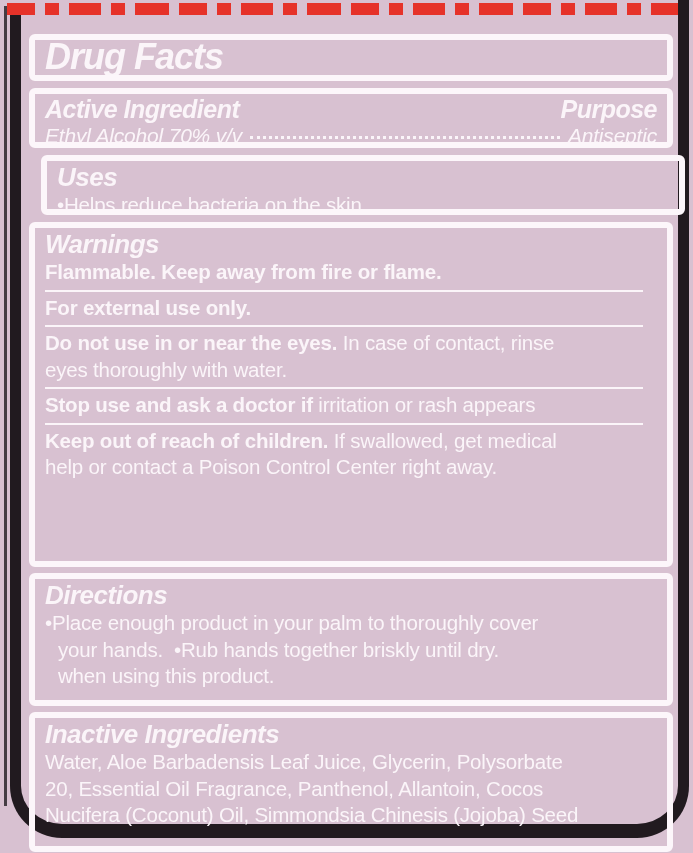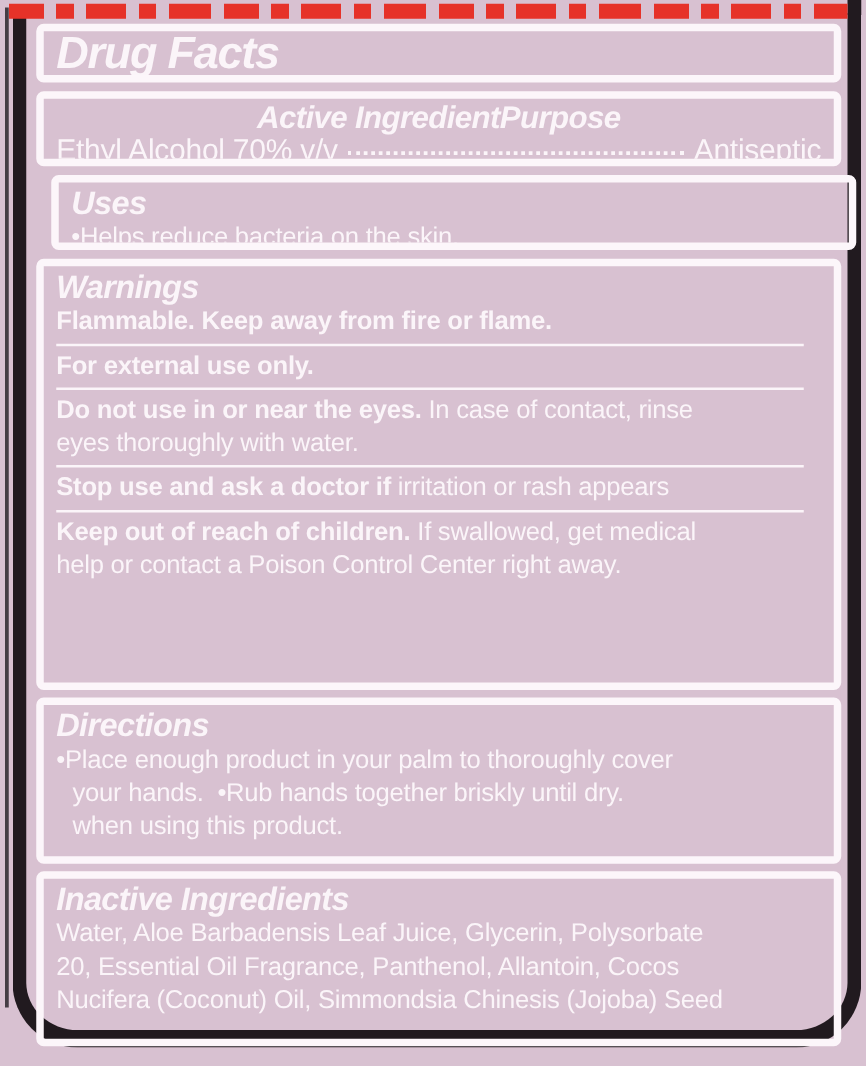--- a/index.html
+++ b/index.html
@@ -21,41 +21,41 @@
   
   .cut-line{
     position:absolute;left:7px;right:15px;top:3px;height:12px;
     background:repeating-linear-gradient(90deg,
       #e63229 0px,#e63229 28px,transparent 28px,transparent 38px,
       #e63229 38px,#e63229 52px,transparent 52px,transparent 62px,
       #e63229 62px,#e63229 94px,transparent 94px,transparent 104px,
       #e63229 104px,#e63229 118px,transparent 118px,transparent 128px,
       #e63229 128px,#e63229 162px,transparent 162px,transparent 172px);
   }
-  .stack{position:absolute;left:29px;top:19px;width:644px;}
+  .stack{position:absolute;left:29px;top:34px;width:644px;}
   .panel{
     box-sizing:border-box;width:644px;
     border:6px solid #fcf6fa;border-radius:6px;
     padding:1px 10px 2px 10px;margin-bottom:7px;
     overflow:hidden;
   }
   .p-title{height:47px;padding-top:0;}
   .p-active{height:60px;}
   .p-uses{height:60px;margin-left:12px;}
   .p-warn{height:345px;margin-bottom:6px;}
   .p-dir{height:133px;margin-bottom:6px;}
   .p-inactive{height:140px;margin-bottom:0;}
   .title{font-style:italic;font-weight:bold;font-size:36px;line-height:34px;letter-spacing:-1px;}
   .h{font-style:italic;font-weight:bold;font-size:26px;line-height:30px;letter-spacing:-0.5px;}
   .ln{font-size:20.5px;line-height:26.5px;letter-spacing:-0.2px;white-space:nowrap;}
   .ln .b{font-weight:bold;}
   .ind{padding-left:13px;}
-  .active-row{display:flex;justify-content:center;align-items:baseline;}
+  .active-row{display:flex;justify-content:space-between;align-items:baseline;}
   .ai-h{font-style:italic;font-weight:bold;font-size:25px;line-height:28px;letter-spacing:-0.5px;}
-  .value-row{display:flex;align-items:baseline;font-size:24px;line-height:26px;letter-spacing:-0.2px;}
+  .value-row{display:flex;align-items:baseline;font-size:21px;line-height:26px;letter-spacing:-0.2px;font-style:italic;}
   .leader{flex:1;border-bottom:3px dotted #fbf5f9;margin:0 8px;transform:translateY(-4px);}
   .rule{border:none;border-top:2px solid #fbf5f9;margin:4px 14px 3px 0;}
 </style>
 </head>
 <body>
 
 <div class="fold-line"></div>
 <div class="frame"></div>
 <div class="frame-stub-right"></div>
 <div class="cut-line"></div>

